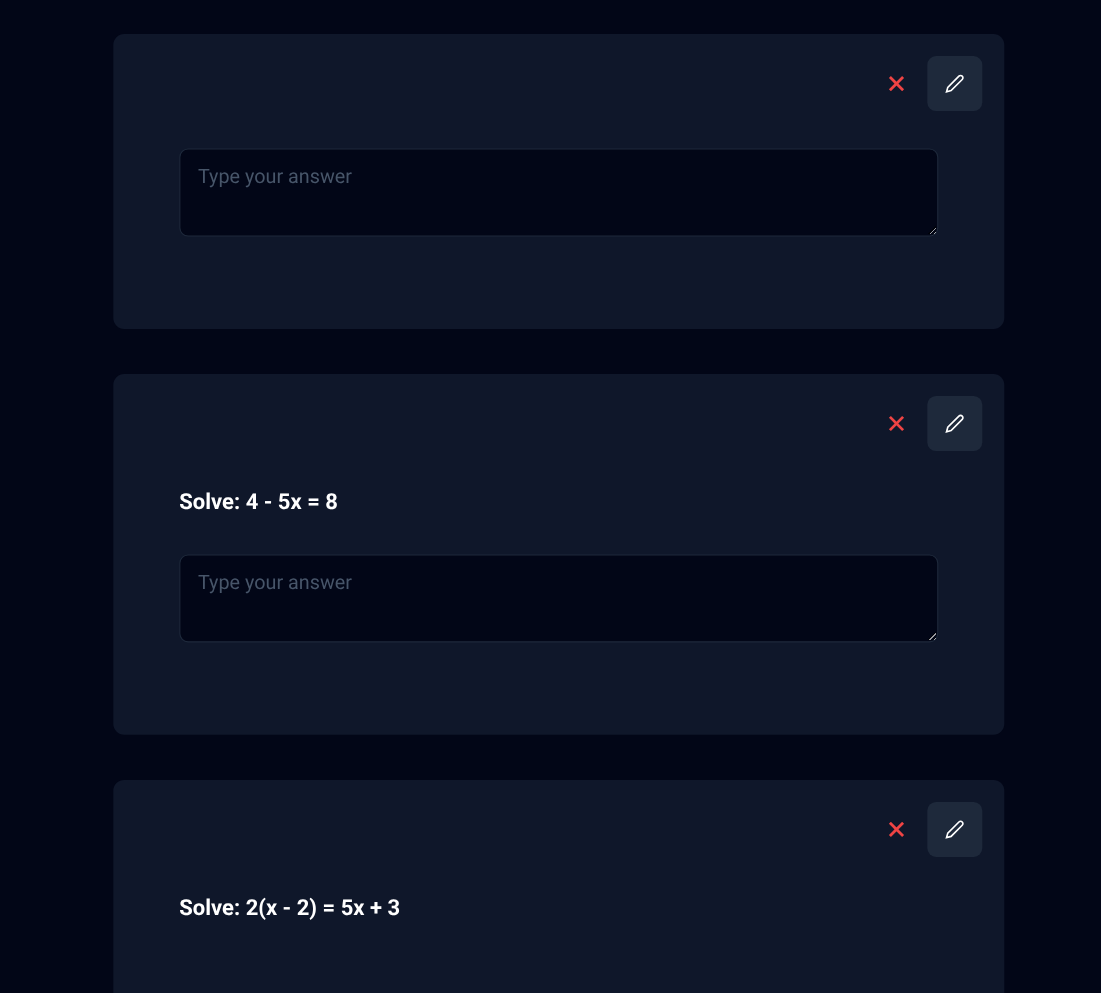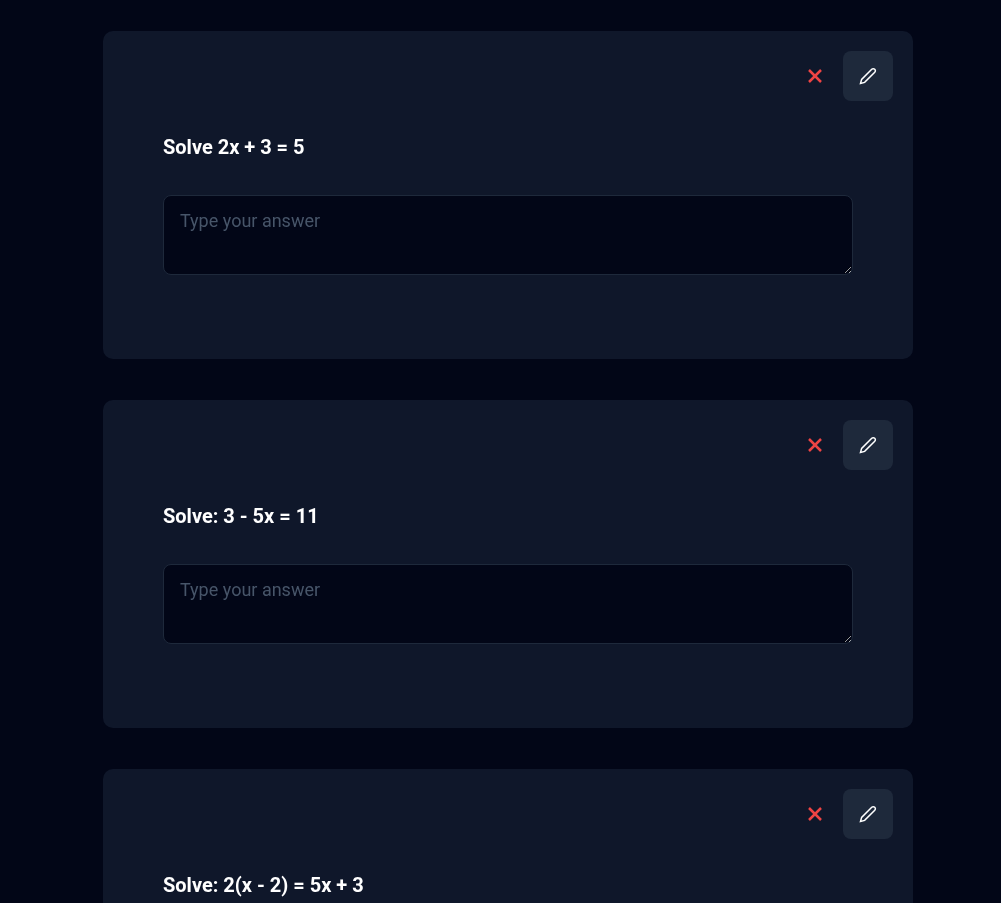--- a/index.html
+++ b/index.html
@@ -100,41 +100,40 @@
         <line x1="13" y1="1" x2="1" y2="13"></line>
       </svg>
     </button>
     <button class="edit-btn">
       <svg viewBox="0 0 24 24">
         <path d="M17 3a2.828 2.828 0 1 1 4 4L7.5 20.5 2 22l1.5-5.5L17 3z"></path>
       </svg>
     </button>
   </div>
   <div class="card-content">
-    <h2 class="question-title">Solve 2x + 3 = 5</h2>
     <textarea class="answer-input" placeholder="Type your answer" style=""></textarea>
   </div>
 </div>
 
 <div class="card">
   <div class="card-header">
     <button class="close-btn">
       <svg viewBox="0 0 14 14">
         <line x1="1" y1="1" x2="13" y2="13"></line>
         <line x1="13" y1="1" x2="1" y2="13"></line>
       </svg>
     </button>
     <button class="edit-btn">
       <svg viewBox="0 0 24 24">
         <path d="M17 3a2.828 2.828 0 1 1 4 4L7.5 20.5 2 22l1.5-5.5L17 3z"></path>
       </svg>
     </button>
   </div>
   <div class="card-content">
-    <h2 class="question-title">Solve: 3 - 5x = 11</h2>
+    <h2 class="question-title">Solve: 4 - 5x = 8</h2>
     <textarea class="answer-input" placeholder="Type your answer" style=""></textarea>
   </div>
 </div>
 
 <div class="card">
   <div class="card-header">
     <button class="close-btn">
       <svg viewBox="0 0 14 14">
         <line x1="1" y1="1" x2="13" y2="13"></line>
         <line x1="13" y1="1" x2="1" y2="13"></line>

